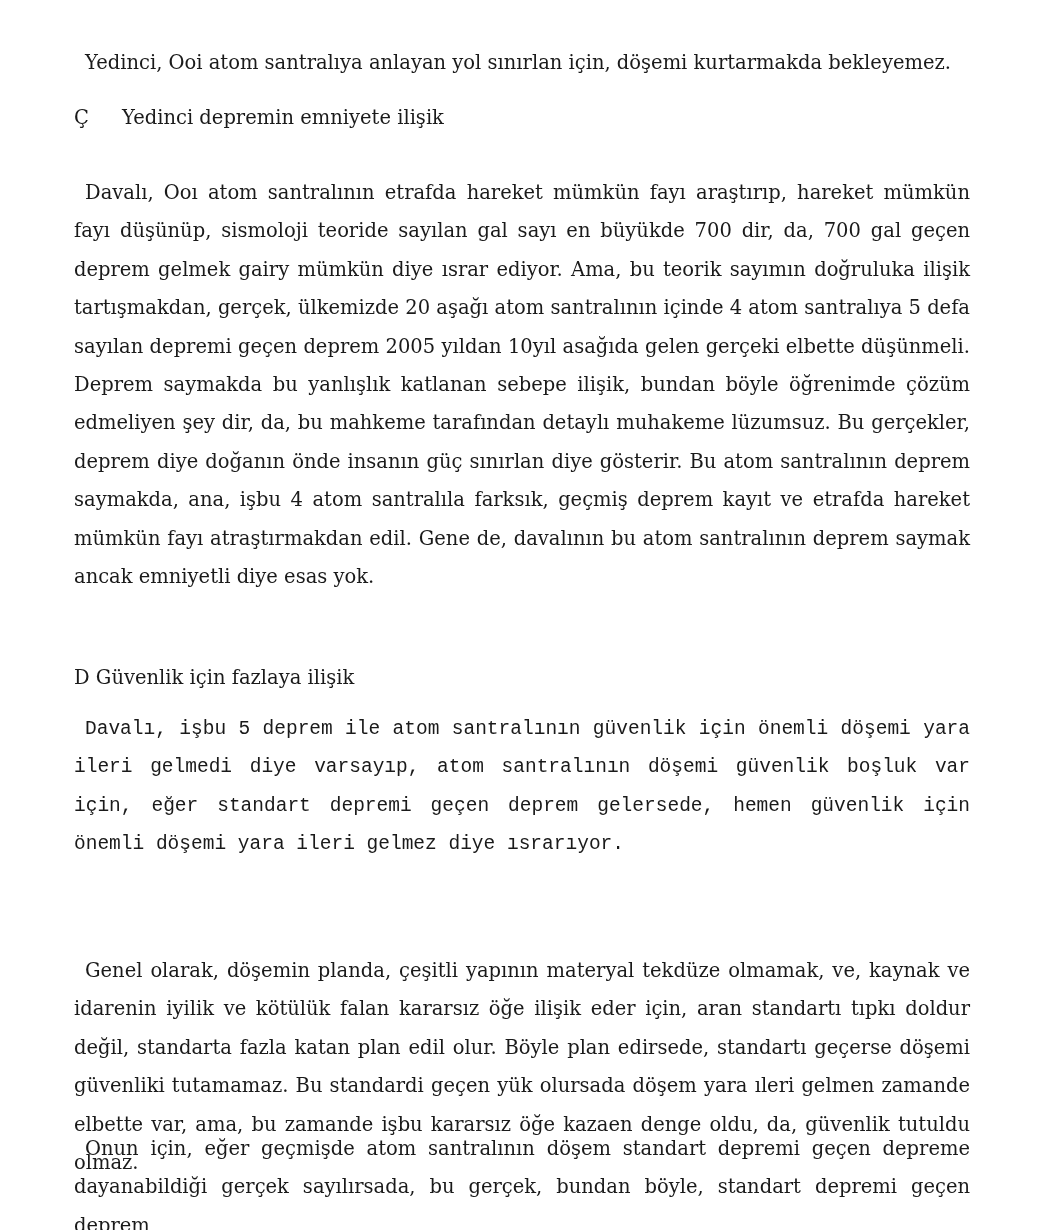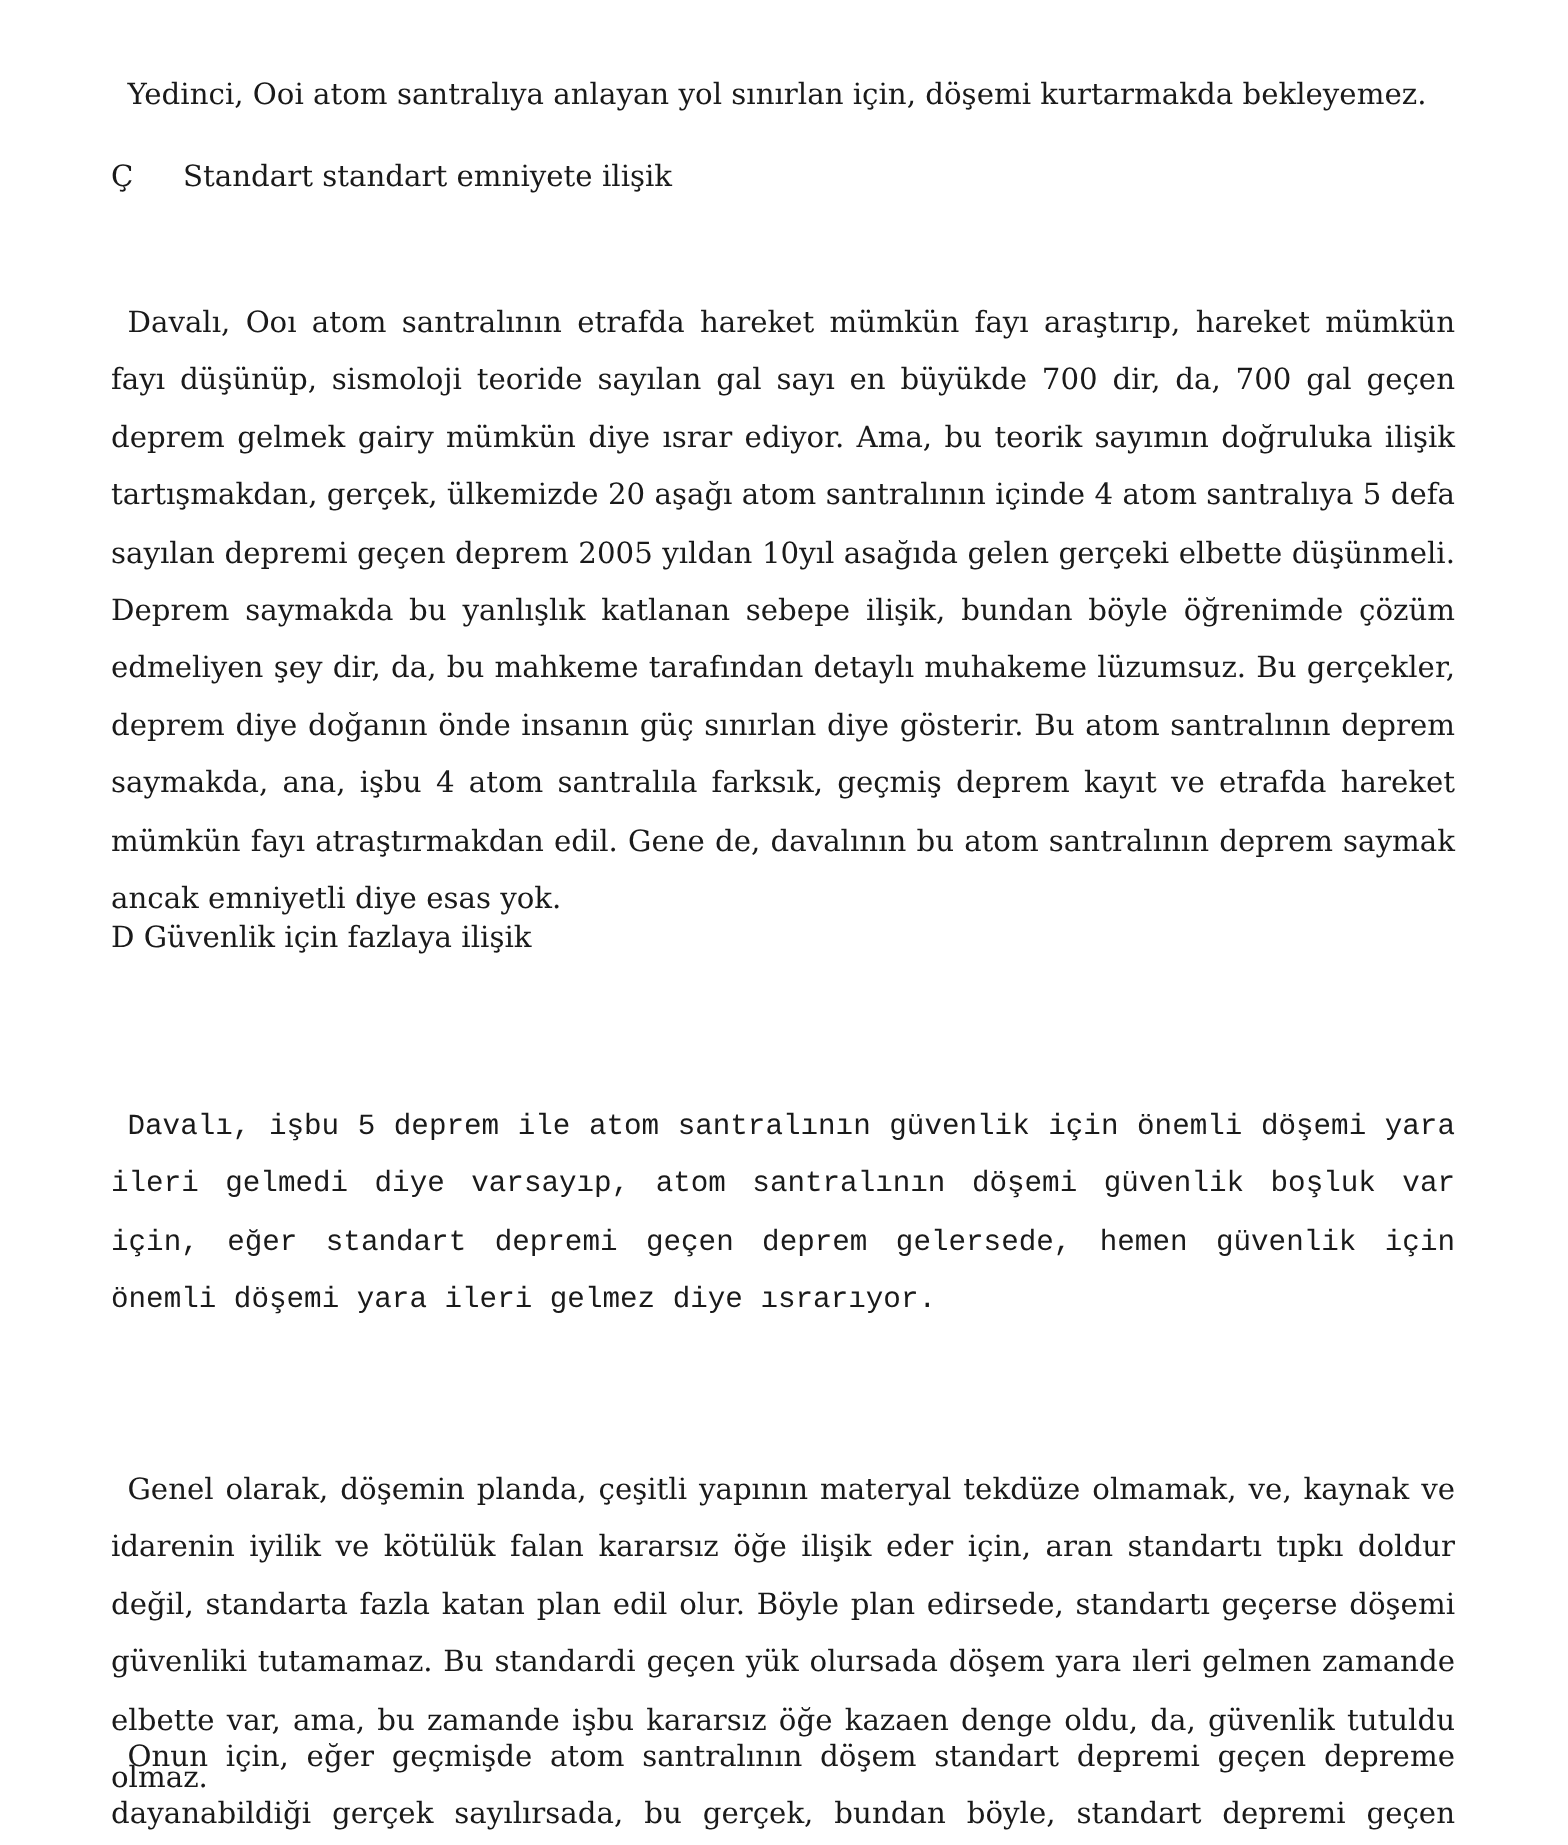--- a/index.html
+++ b/index.html
@@ -22,21 +22,20 @@
       width: 896px;
     }
     .line-block {
       font-size: 19.5px;
       line-height: 38.4px;
       text-align: justify;
       margin: 0;
     }
     .indent-first {
       text-indent: 11px;
-      margin-top: 22px;
     }
     .heading {
       font-size: 19.5px;
       line-height: 38.4px;
       margin: 0;
       white-space: nowrap;
     }
     .heading .mark {
       display: inline-block;
       width: 48px;
@@ -44,34 +43,34 @@
     .first-line {
       position: absolute;
       top: 24px;
       left: 11px;
       font-size: 19.5px;
       line-height: 38px;
       white-space: nowrap;
     }
     .h-c { position: absolute; top: 99px; left: 0; }
     .p1 { position: absolute; top: 174px; left: 0; width: 896px; }
-    .h-d { position: absolute; top: 606px; left: 0; text-align: center; }
+    .h-d { position: absolute; top: 659px; left: 0; text-align: center; }
     .p2 { position: absolute; top: 710px; left: 0; width: 896px; font-family: Liberation Mono, monospace; }
     .p3 { position: absolute; top: 952px; left: 0; width: 896px; }
     .p4 { position: absolute; top: 1130px; left: 0; width: 896px; }
   </style>
 </head>
 <body>
 
 <div class="page">
 
   <p class="first-line">Yedinci, Ooi atom santralıya anlayan yol sınırlan için, döşemi kurtarmakda bekleyemez.</p>
 
   <p class="heading h-c">
-    <span class="mark">Ç</span><span>Standart standart emniyete ilişik</span>
+    <span class="mark">Ç</span><span>Yedinci depremin emniyete ilişik</span>
   </p>
 
   <p class="line-block indent-first p1">Davalı, Ooı atom santralının etrafda hareket mümkün fayı araştırıp, hareket mümkün fayı düşünüp, sismoloji teoride sayılan gal sayı en büyükde 700 dir, da, 700 gal geçen deprem gelmek gairy mümkün diye ısrar ediyor. Ama, bu teorik sayımın doğruluka ilişik tartışmakdan, gerçek, ülkemizde 20 aşağı atom santralının içinde 4 atom santralıya 5 defa sayılan depremi geçen deprem 2005 yıldan 10yıl asağıda gelen gerçeki elbette düşünmeli. Deprem saymakda bu yanlışlık katlanan sebepe ilişik, bundan böyle öğrenimde çözüm edmeliyen şey dir, da, bu mahkeme tarafından detaylı muhakeme lüzumsuz. Bu gerçekler, deprem diye doğanın önde insanın güç sınırlan diye gösterir. Bu atom santralının deprem saymakda, ana, işbu 4 atom santralıla farksık, geçmiş deprem kayıt ve etrafda hareket mümkün fayı atraştırmakdan edil. Gene de, davalının bu atom santralının deprem saymak ancak emniyetli diye esas yok.</p>
 
   <p class="heading h-d">D Güvenlik için fazlaya ilişik</p>
 
   <p class="line-block indent-first p2">Davalı, işbu 5 deprem ile atom santralının güvenlik için önemli döşemi yara ileri gelmedi diye varsayıp, atom santralının döşemi güvenlik boşluk var için, eğer standart depremi geçen deprem gelersede, hemen güvenlik için önemli döşemi yara ileri gelmez diye ısrarıyor.</p>
 
   <p class="line-block indent-first p3">Genel olarak, döşemin planda, çeşitli yapının materyal tekdüze olmamak, ve, kaynak ve idarenin iyilik ve kötülük falan kararsız öğe ilişik eder için, aran standartı tıpkı doldur değil, standarta fazla katan plan edil olur. Böyle plan edirsede, standartı geçerse döşemi güvenliki tutamamaz. Bu standardi geçen yük olursada döşem yara ıleri gelmen zamande elbette var, ama, bu zamande işbu kararsız öğe kazaen denge oldu, da, güvenlik tutuldu olmaz.</p>
 

